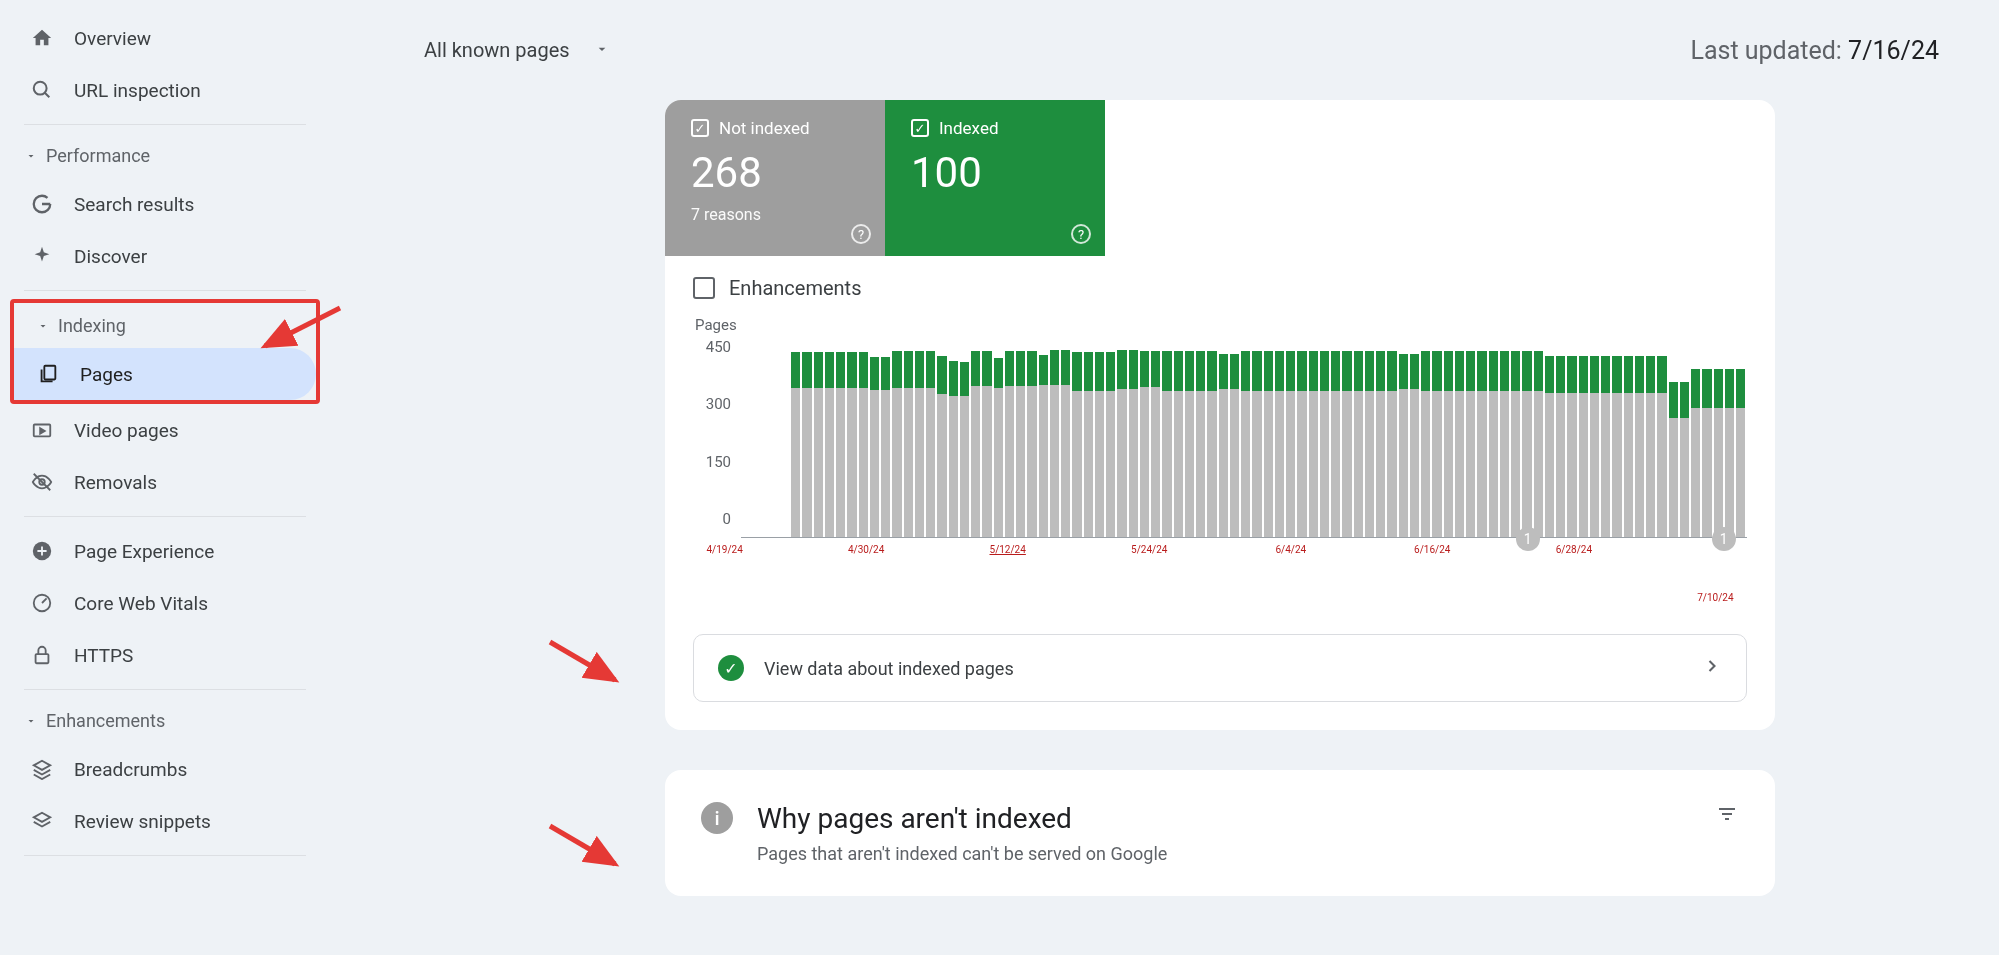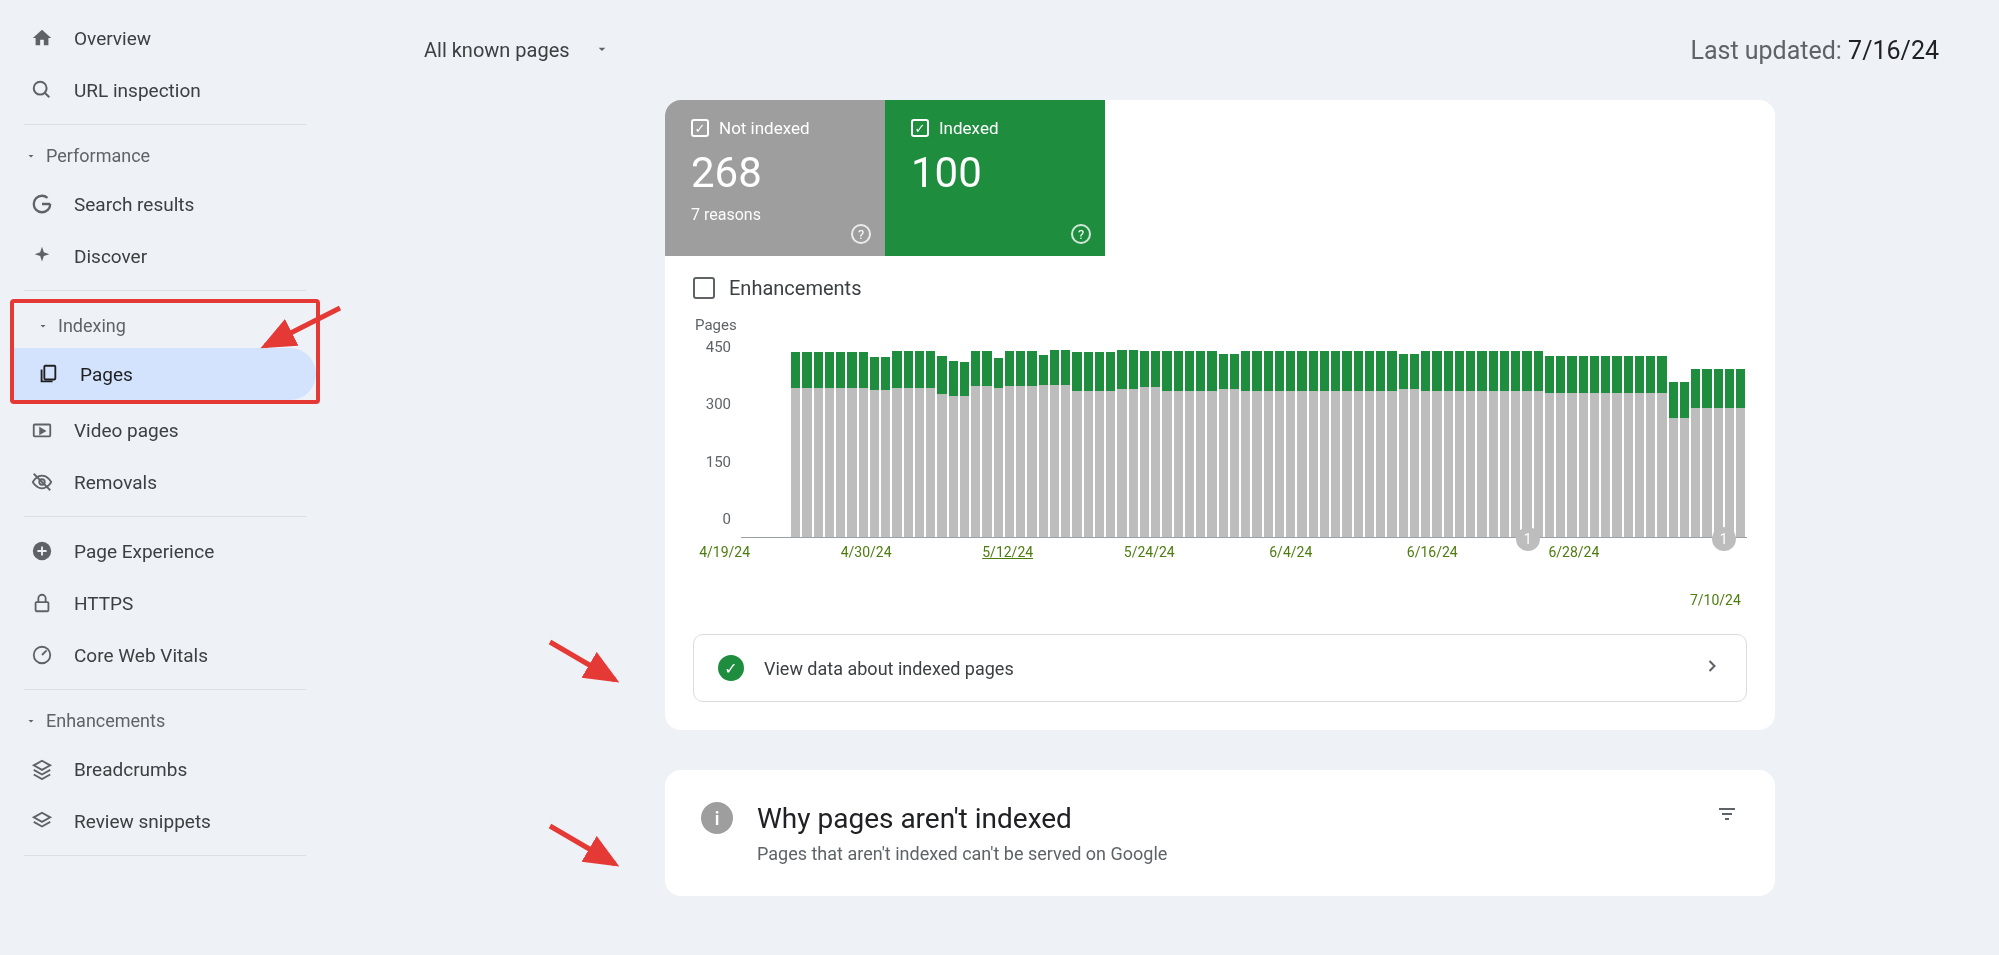--- a/index.html
+++ b/index.html
@@ -111,21 +111,21 @@
   
   .chart-container { padding: 8px 28px 0 28px; }
   .chart-ylabel { font-size:15px; color:#5f6368; margin-bottom:4px; padding-left:2px;}
   .chart-area { display:flex; align-items:stretch; height:200px; position:relative;}
   .y-axis { display:flex; flex-direction:column; justify-content:space-between; width:48px; text-align:right; font-size:15px; color:#5f6368; padding-right:10px; padding-bottom:10px;}
   .bars-wrap { flex:1; position:relative; border-bottom:1px solid #9aa0a6;}
   .bars { display:flex; align-items:flex-end; height:100%; gap:2px; padding:0 2px 0 50px;}
   .bar { flex:1; display:flex; flex-direction:column; justify-content:flex-end; height:100%;}
   .bar .top { background:#1e8e3e; }
   .bar .bot { background:#bdbdbd;}
-  .x-axis { display:flex; padding-left:100px; padding-top:6px; font-size:14px; color:#4d7c0f; position:relative;}
+  .x-axis { display:flex; padding-left:100px; padding-top:6px; font-size:10px; color:#b91c1c; position:relative;}
   .x-tick { position:absolute; transform:translateX(-50%);}
   .chart-badge {
     position:absolute; width:24px;height:24px;border-radius:50%;background:#bdbdbd;color:#fff;
     display:flex;align-items:center;justify-content:center;font-size:14px;
     bottom:-14px;
   }
 
   .view-row {
     margin: 72px 28px 0 28px;
     border:1px solid #dadce0; border-radius:10px;
@@ -254,34 +254,34 @@
           <svg width="22" height="22" viewBox="0 0 24 24" fill="currentColor">
             <circle cx="12" cy="12" r="10"></circle>
             <path d="M12 7v10M7 12h10" stroke="#eef2f6" stroke-width="2"></path>
           </svg>
         </span>
       <span>Page Experience</span>
     </div>
     <div class="side-item">
       <span class="icon">
           <svg width="22" height="22" viewBox="0 0 24 24" fill="none" stroke="currentColor" stroke-width="2">
+            <circle cx="12" cy="12" r="9"></circle>
+            <path d="M12 12l5-5"></path>
+          </svg>
+        </span>
+      <span>Core Web Vitals</span>
+    </div>
+    <div class="side-item">
+      <span class="icon">
+          <svg width="22" height="22" viewBox="0 0 24 24" fill="none" stroke="currentColor" stroke-width="2">
             <rect x="5" y="11" width="14" height="10" rx="1"></rect>
             <path d="M8 11V7a4 4 0 018 0v4"></path>
           </svg>
         </span>
       <span>HTTPS</span>
-    </div>
-    <div class="side-item">
-      <span class="icon">
-          <svg width="22" height="22" viewBox="0 0 24 24" fill="none" stroke="currentColor" stroke-width="2">
-            <circle cx="12" cy="12" r="9"></circle>
-            <path d="M12 12l5-5"></path>
-          </svg>
-        </span>
-      <span>Core Web Vitals</span>
     </div>
 
     <div class="side-divider"></div>
 
     <div class="side-group">
       <span class="chev">
           <svg width="12" height="12" viewBox="0 0 24 24" fill="currentColor">
             <path d="M7 10l5 5 5-5z"></path>
           </svg>
         </span>

